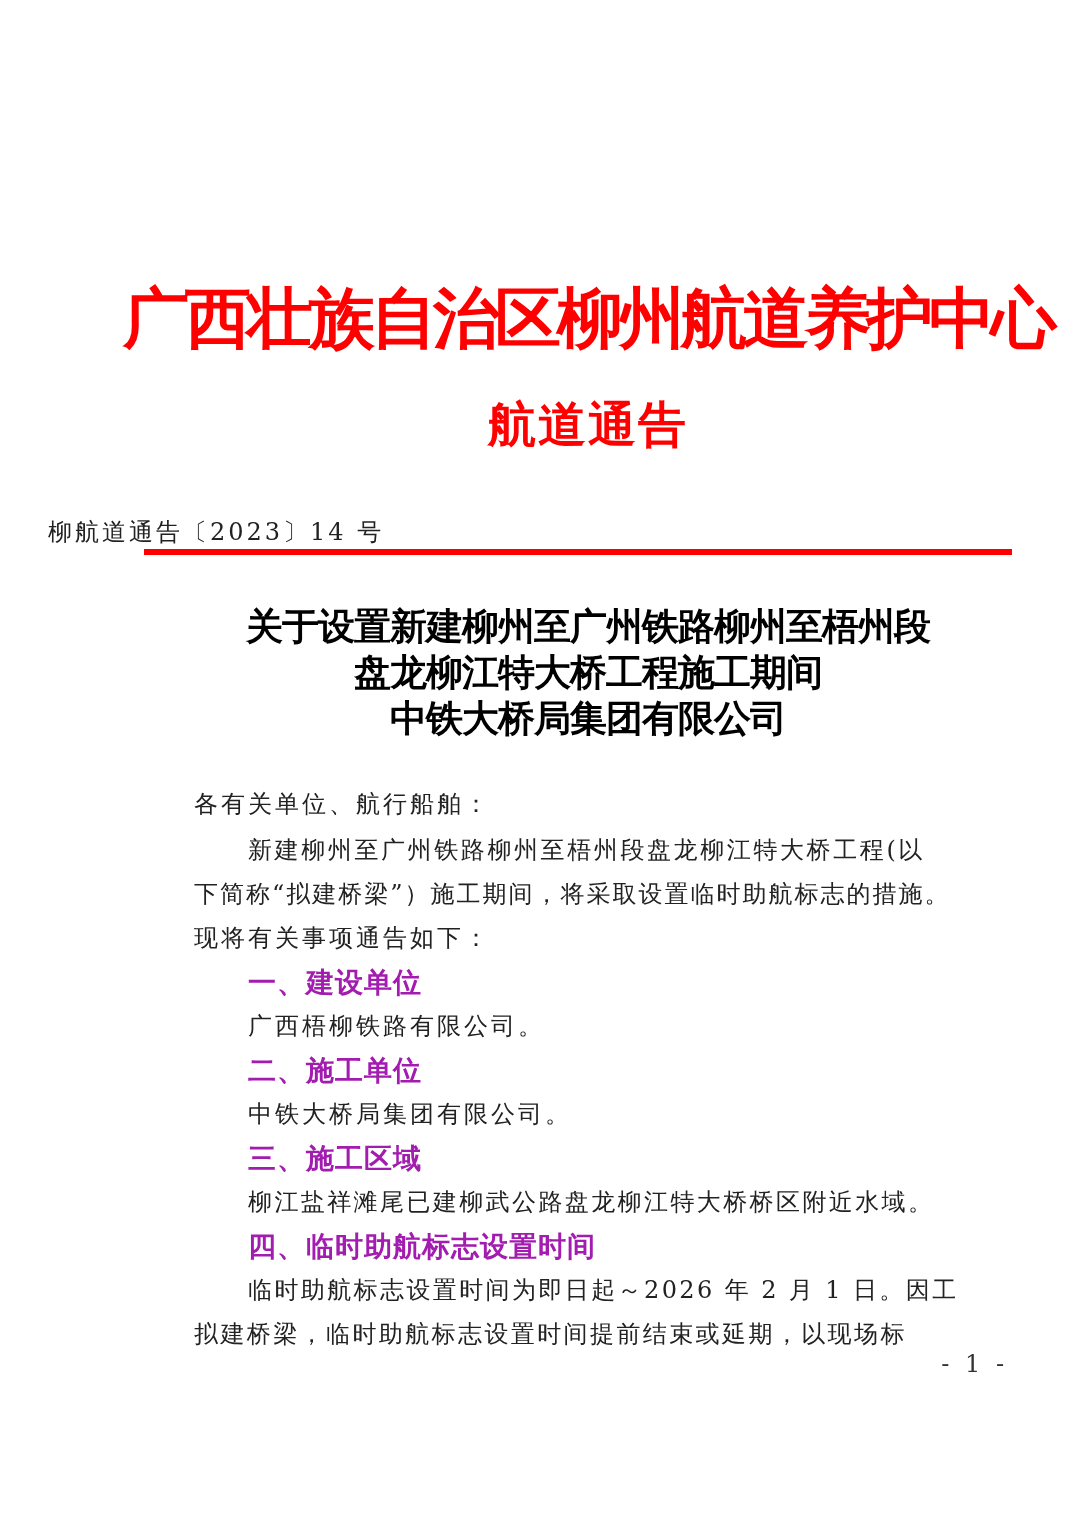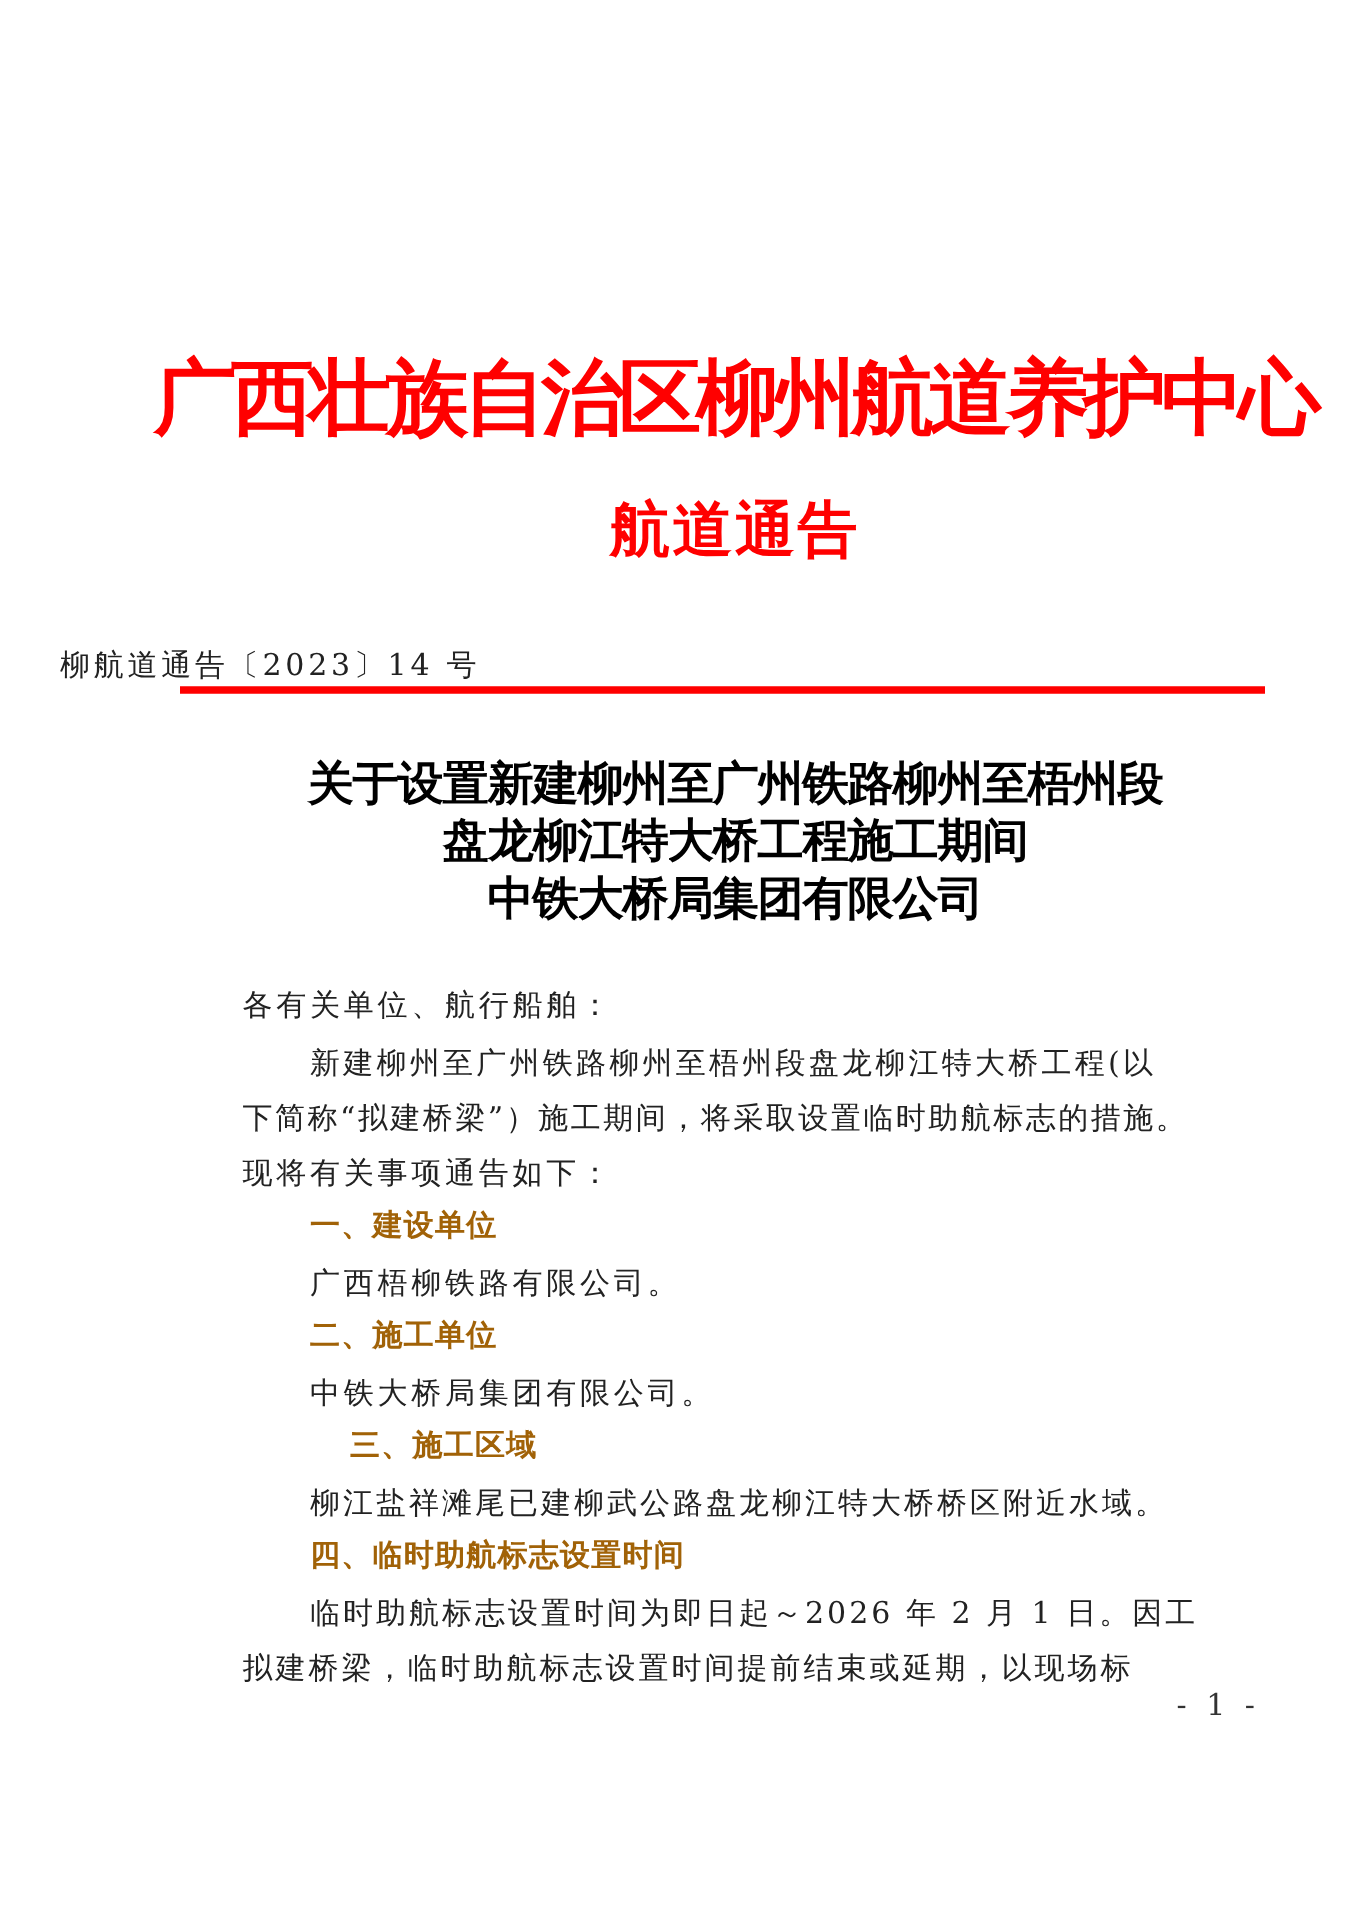--- a/index.html
+++ b/index.html
@@ -14,21 +14,21 @@
   #redline { top:549px; left:144px; width:820px; height:6px; background:#ff0000; }
   .subj { left:0; width:1080px; text-align:center; font-weight:bold; font-size:37px;
           line-height:46px; letter-spacing:-1px; color:#000; }
   #subj1 { top:603px; }
   #subj2 { top:649px; }
   #subj3 { top:695px; }
   .body-line { left:146px; width:820px; font-size:24px; line-height:44px; letter-spacing:3px; color:#222;
                white-space:nowrap; }
   .indent { left:200px; }
   .heading { left:200px; font-family:"DejaVu Sans","Liberation Sans",sans-serif; font-weight:bold;
-             font-size:24px; letter-spacing:1px; color:#a16207; }
+             font-size:28px; letter-spacing:1px; color:#a21caf; }
   #pageno { top:1340px; left:880px; width:80px; text-align:right; font-size:24px; letter-spacing:4px; color:#333; }
 </style>
 </head>
 <body>
 
 <div class="abs org-title" id="org1">广西壮族自治区柳州航道养护中心</div>
 <div class="abs org-title" id="org2">航道通告</div>
 
 <div class="abs" id="docno">柳航道通告〔2023〕14 号</div>
 <div class="abs" id="redline"></div>
@@ -41,20 +41,20 @@
 <div class="abs body-line indent" style="top:828px;letter-spacing:2.6px;">新建柳州至广州铁路柳州至梧州段盘龙柳江特大桥工程(以</div>
 <div class="abs body-line" style="top:872px;letter-spacing:2px;">下简称“拟建桥梁”）施工期间，将采取设置临时助航标志的措施。</div>
 <div class="abs body-line" style="top:916px;">现将有关事项通告如下：</div>
 
 <div class="abs heading" style="top:964px;">一、建设单位</div>
 <div class="abs body-line indent" style="top:1004px;">广西梧柳铁路有限公司。</div>
 
 <div class="abs heading" style="top:1052px;">二、施工单位</div>
 <div class="abs body-line indent" style="top:1092px;">中铁大桥局集团有限公司。</div>
 
-<div class="abs heading" style="top:1140px;margin-left:32px;">三、施工区域</div>
+<div class="abs heading" style="top:1140px;">三、施工区域</div>
 <div class="abs body-line indent" style="top:1180px;letter-spacing:2.4px;">柳江盐祥滩尾已建柳武公路盘龙柳江特大桥桥区附近水域。</div>
 
 <div class="abs heading" style="top:1228px;">四、临时助航标志设置时间</div>
 <div class="abs body-line indent" style="top:1268px;letter-spacing:2.4px;">临时助航标志设置时间为即日起～2026 年 2 月 1 日。因工</div>
 <div class="abs body-line" style="top:1312px;letter-spacing:2.4px;">拟建桥梁，临时助航标志设置时间提前结束或延期，以现场标</div>
 
 <div class="abs" id="pageno" style="top:1350px;">- 1 -</div>
 
 </body></html>

